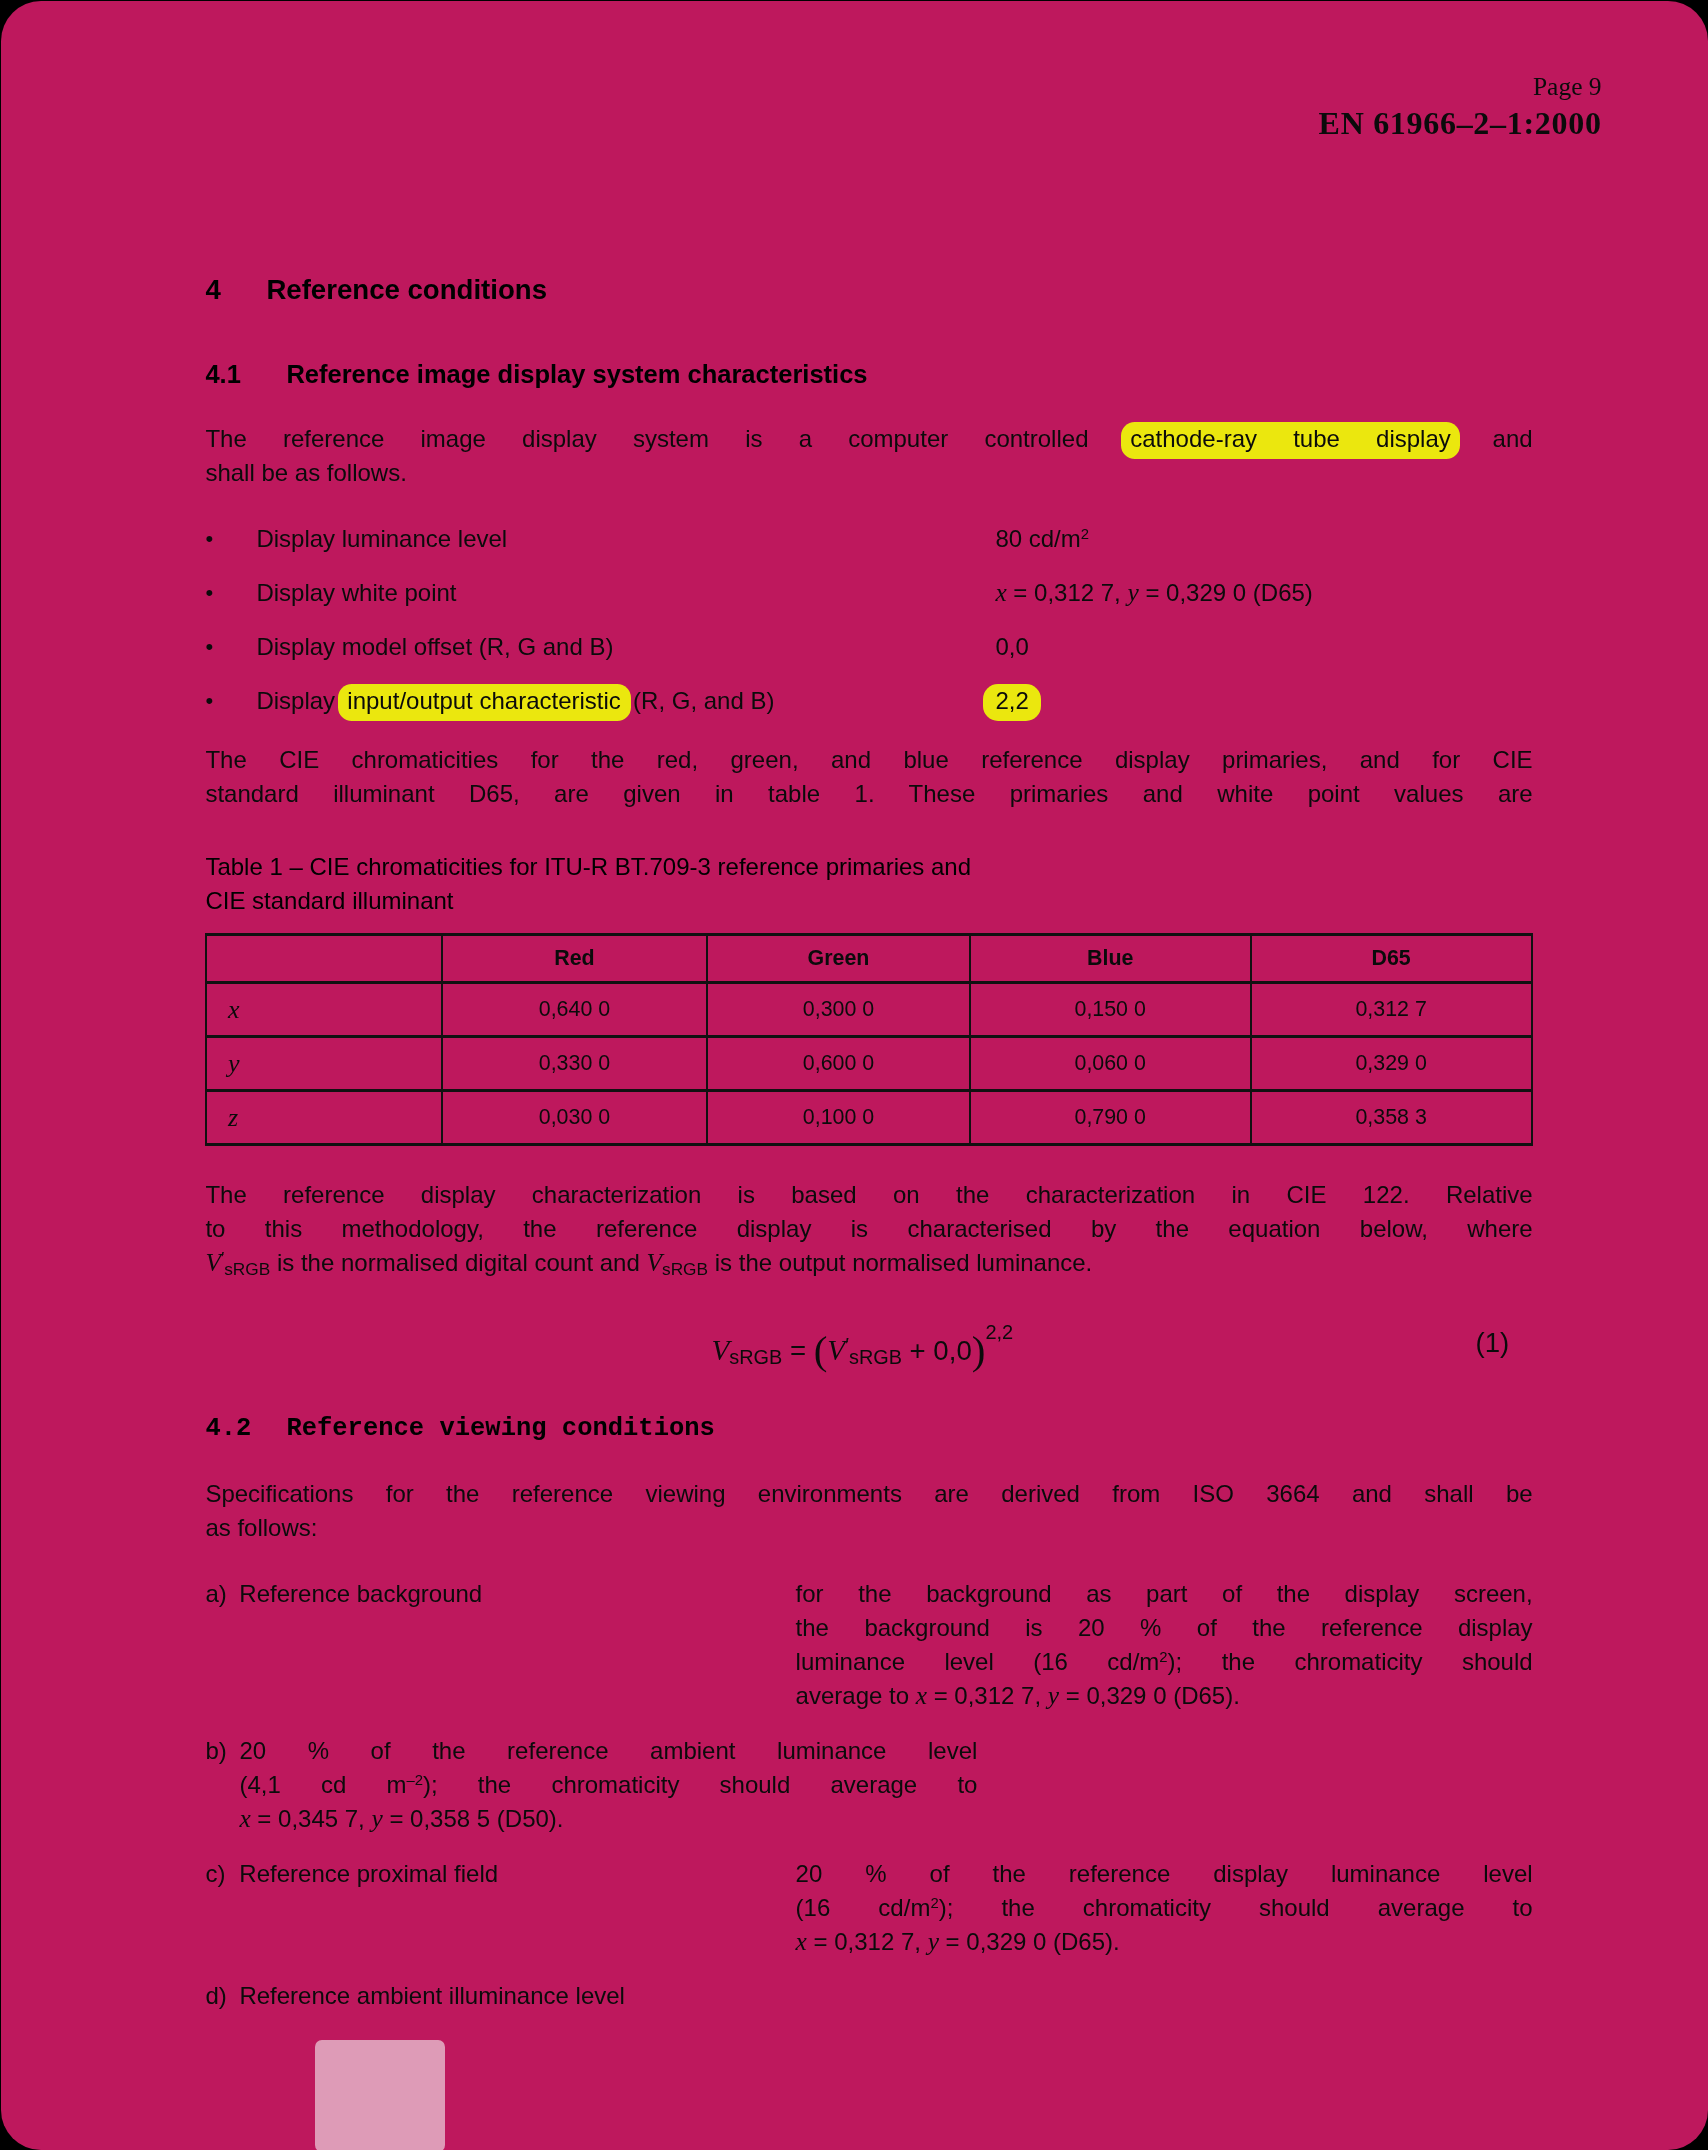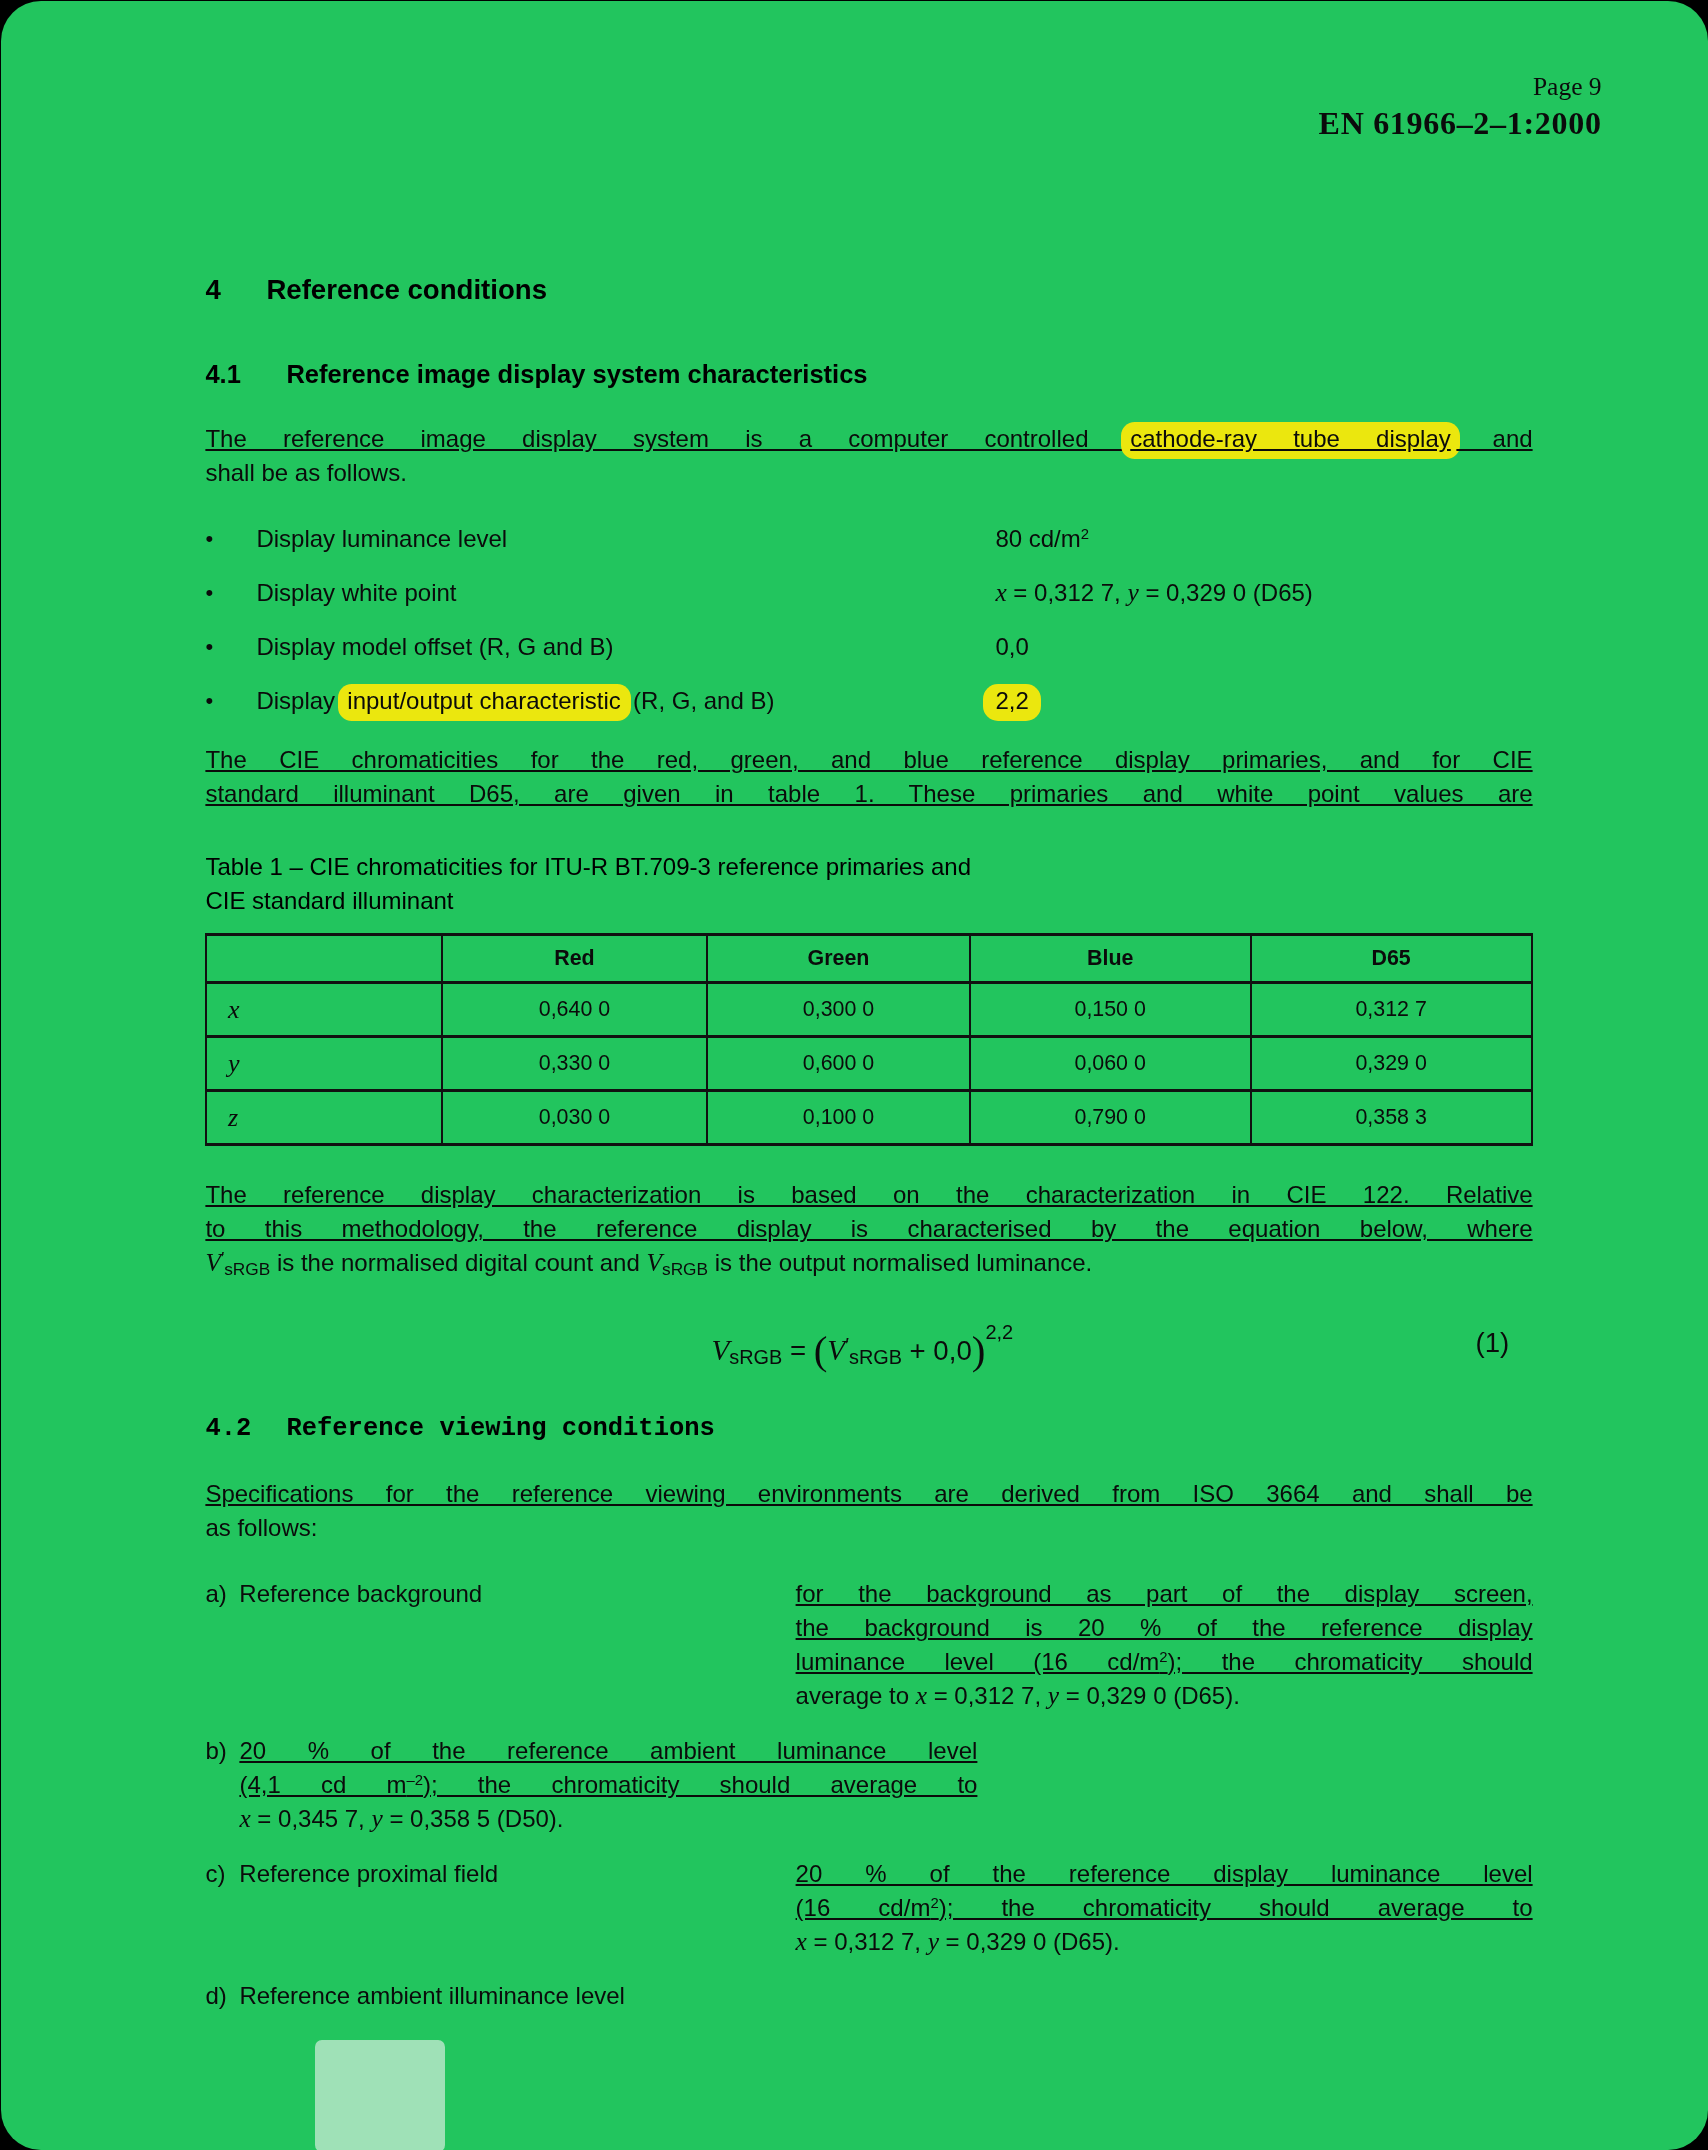--- a/index.html
+++ b/index.html
@@ -5,21 +5,21 @@
   html,body{margin:0;padding:0;}
   body{
     width:1709px;height:2151px;
     background:#000;
     position:relative;
     font-family:"Liberation Sans","DejaVu Sans",sans-serif;
     -webkit-font-smoothing:antialiased;
   }
   .page{
     position:absolute;inset:1.4px;
-    background:#22c55e;
+    background:#be185d;
     border-radius:40px;
     overflow:hidden;
     color:#0b0b0b;
   }
   .content{
     padding:0 175px 0 204px;
   }
   
   .doc-header{
     margin:70px -69px 0 0;
@@ -36,21 +36,21 @@
   h1.sec .num{display:inline-block;width:61px;}
   h2.sec{
     margin:52px 0 0 0;
     font-size:25.5px;line-height:32px;font-weight:bold;color:#000;
   }
   h2.sec .num{display:inline-block;width:81px;}
   h2.sec42{margin-top:41px;font-family:Liberation Mono, monospace;}
   
   .para{margin:32px 0 0 0;font-size:24px;line-height:34px;}
   .para.tight{margin-top:25px;}
-  .jl{display:block;text-align:justify;text-align-last:justify;white-space:normal;text-decoration:underline;}
+  .jl{display:block;text-align:justify;text-align-last:justify;white-space:normal;}
   .ll{display:block;}
   
   .hl{
     background:#ebe70e;
     border-radius:13.8px;
     padding:3.4px 9.7px 6.2px;
     margin:0 -4.1px;
     box-decoration-break:clone;
   }
   .hl-pill{

